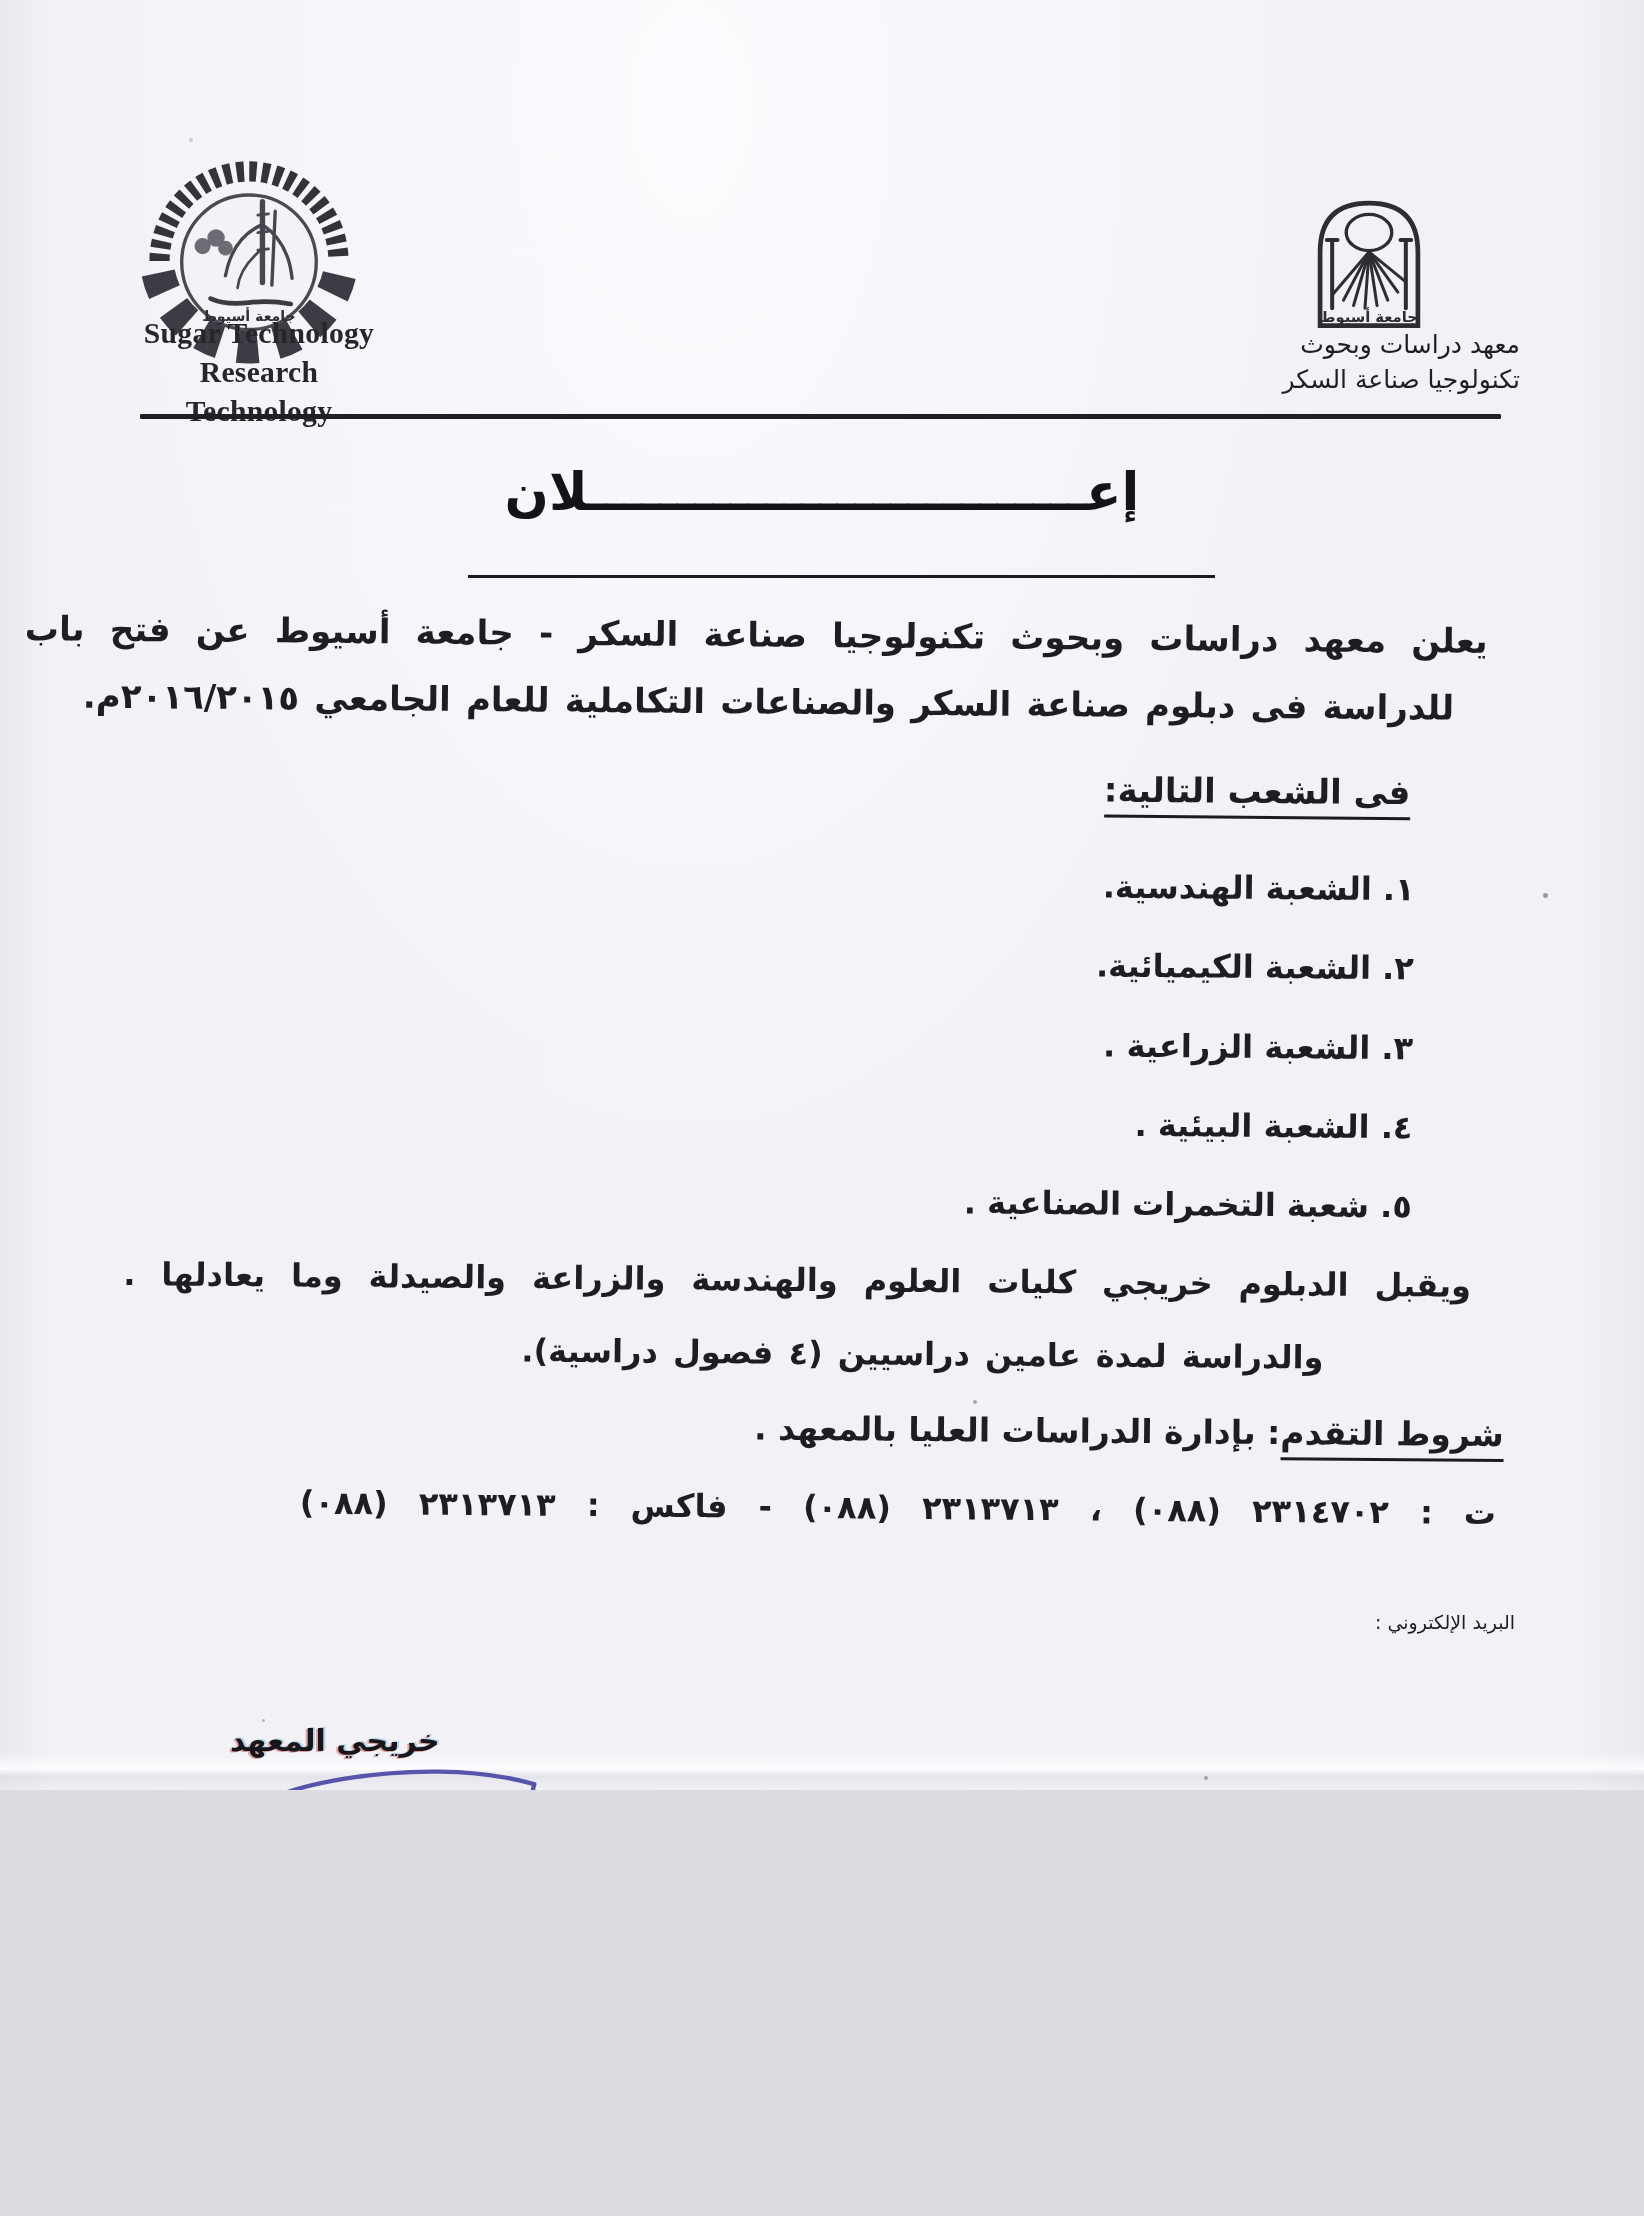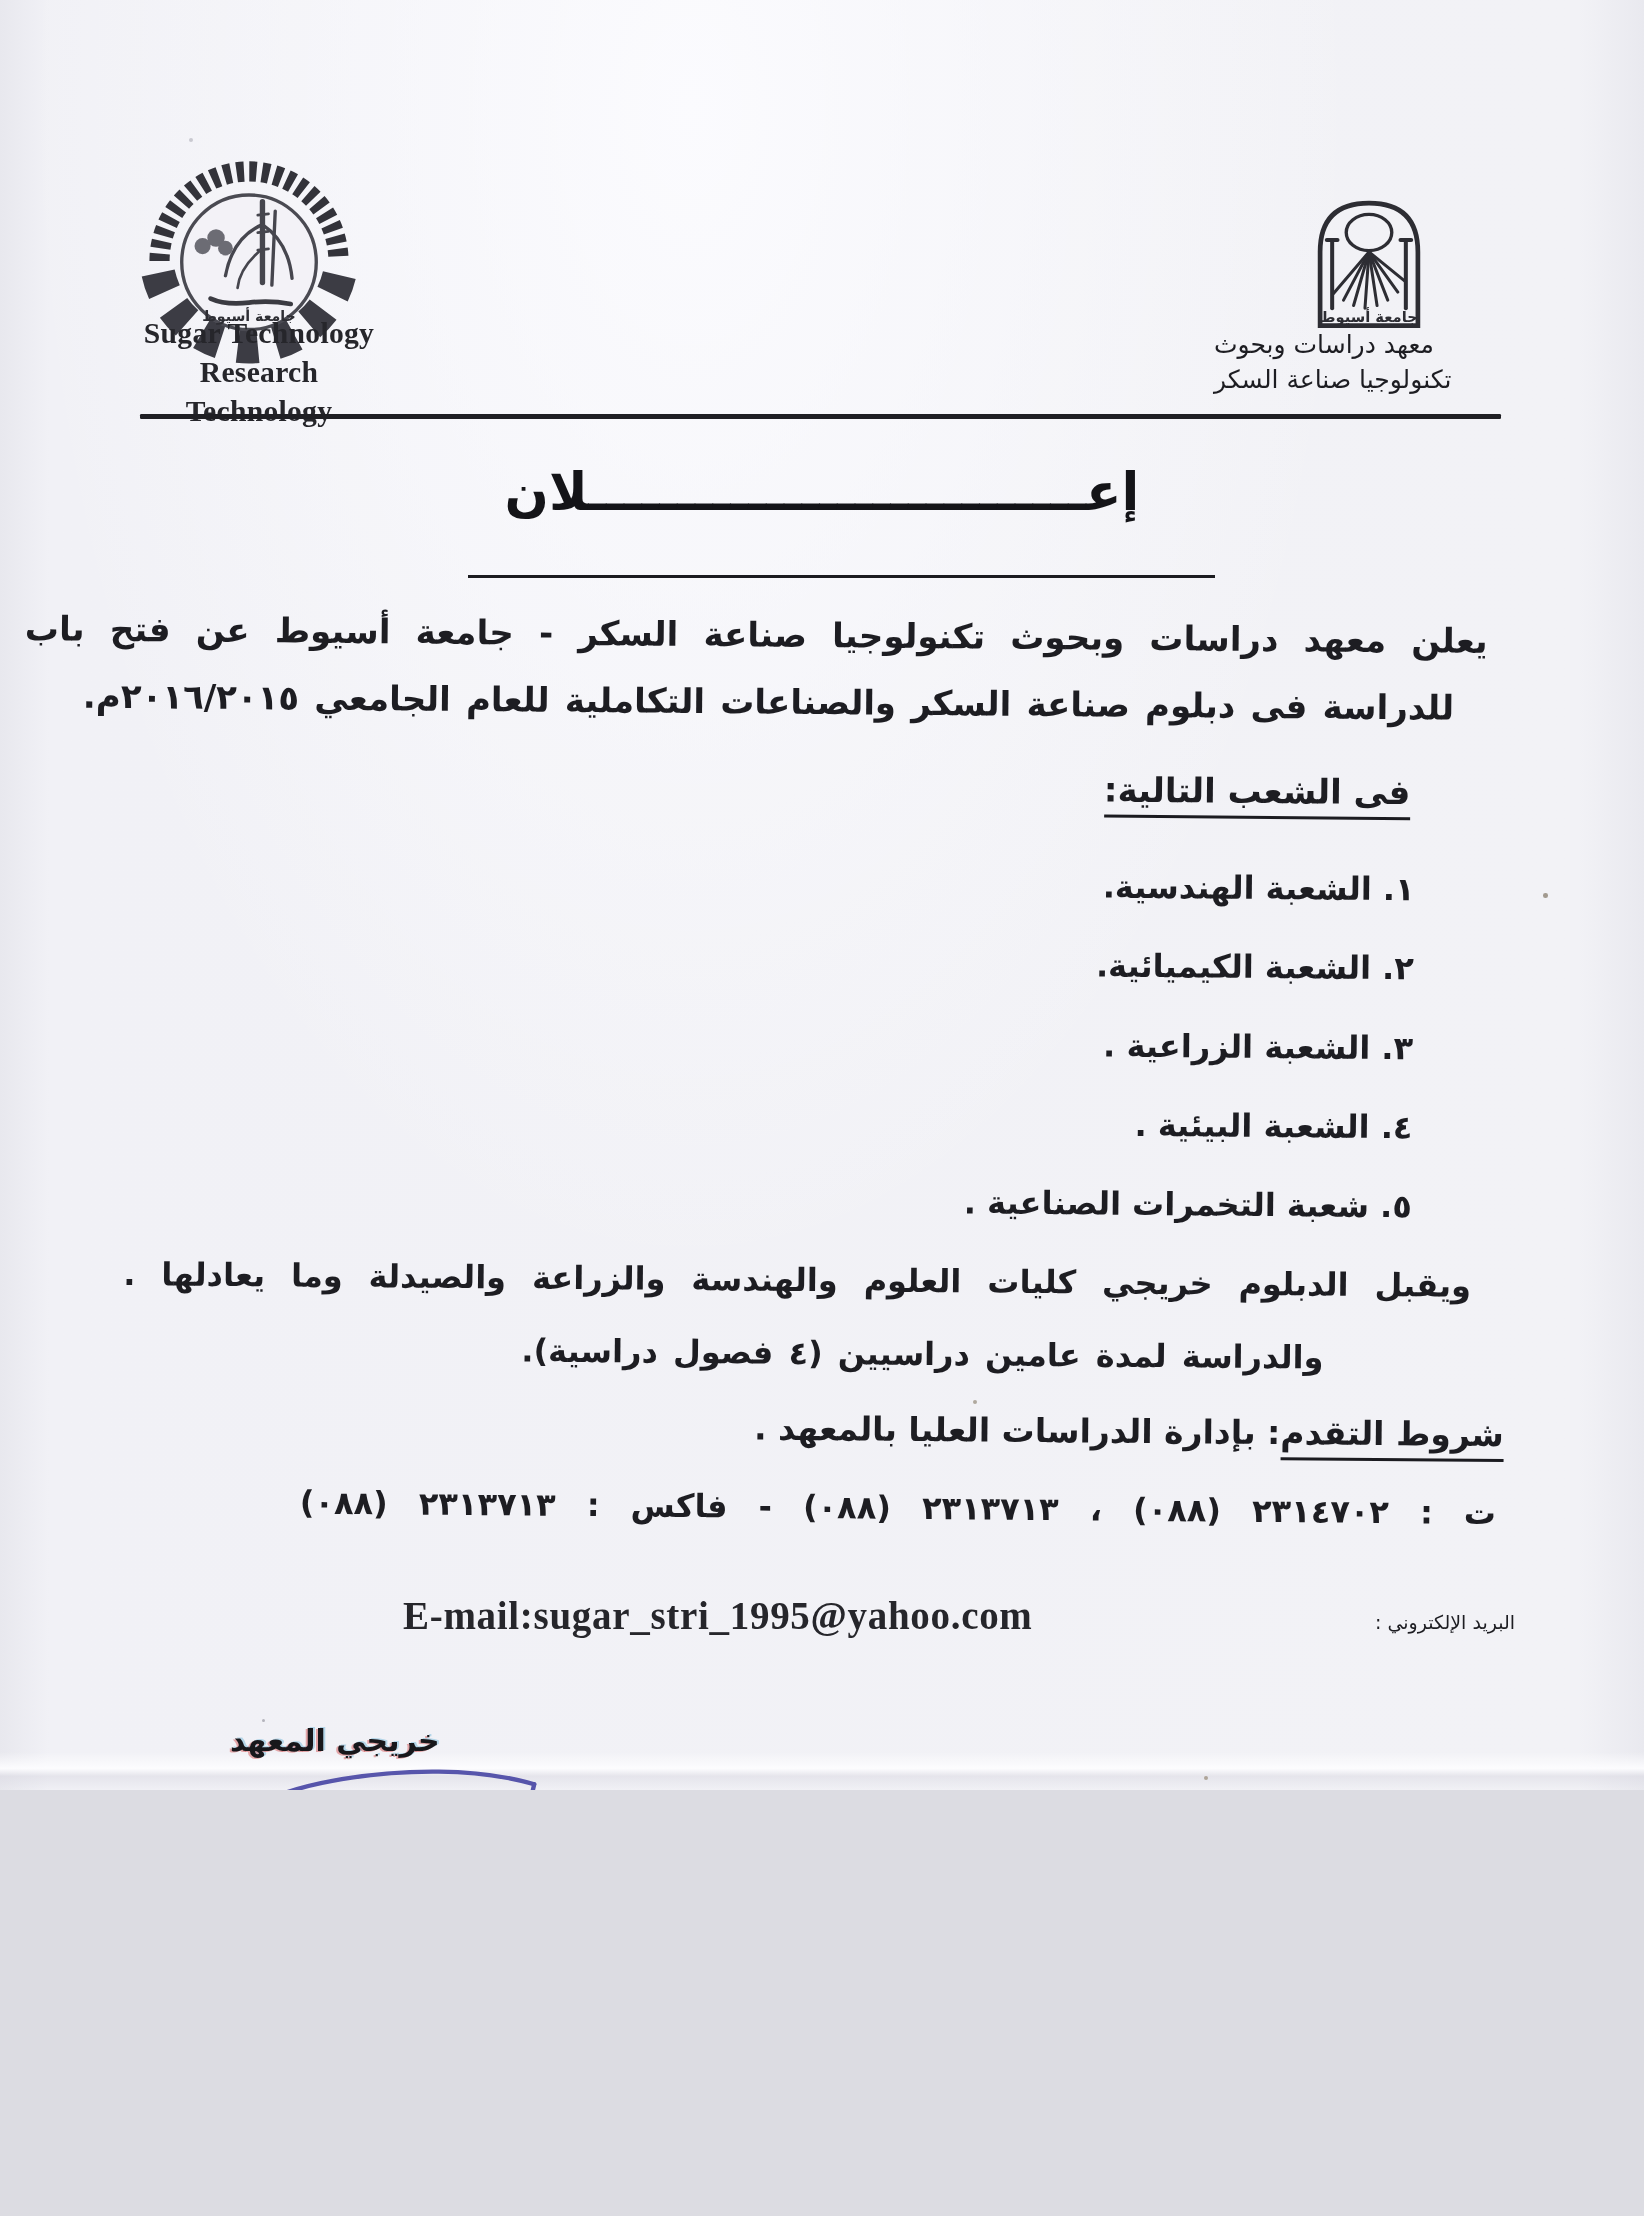--- a/index.html
+++ b/index.html
@@ -17,21 +17,21 @@
     color:#1c1c20;
   }
   .abs{position:absolute;}
   .ar{direction:rtl; font-family:"DejaVu Sans", sans-serif; color:#1d1d22;}
   .nowrap{white-space:nowrap;}
   .en-serif{font-family:"Liberation Serif", serif; color:#26262b;}
   .tilt{transform:rotate(0.5deg); transform-origin:806px 604px;}
 
   .org-en{left:128px; top:314px; width:262px; text-align:center;
           font-weight:bold; font-size:29.6px; line-height:1.32; letter-spacing:0.3px;}
-  .org-ar{left:1214px; top:328px; width:306px; text-align:left;
+  .org-ar{left:1214px; top:328px; width:306px; text-align:right;
           font-size:25px; line-height:1.38; font-weight:500;}
 
   .top-rule{left:140px; top:414px; width:1361px; height:4.7px; background:#1f1f24; border-radius:1.3px;}
 
   .doc-title{left:50%; top:462px; transform:translateX(-50%);
              font-size:52px; font-weight:bold; color:#141418;}
   .title-underline{left:468px; top:575px; width:747px; height:3.4px; background:#1b1b20;}
 
   .intro1{right:156px; top:615px;  font-size:34px; font-weight:bold; word-spacing:13.4px;}
   .intro2{right:189px; top:682px; font-size:34px; font-weight:bold; word-spacing:3.4px;}
@@ -140,21 +140,20 @@
     <div class="abs duration ar nowrap">والدراسة لمدة عامين دراسيين (٤ فصول دراسية).</div>
 
     <div class="abs apply-line ar nowrap">
       <span class="u">شروط التقدم</span><span>:</span><span> بإدارة الدراسات العليا بالمعهد .</span>
     </div>
 
     <div class="abs phone-line ar nowrap">ت : ٢٣١٤٧٠٢ (٠٨٨) ، ٢٣١٣٧١٣ (٠٨٨) - فاكس : ٢٣١٣٧١٣ (٠٨٨)</div>
   </div>
 
   <div class="abs email-label ar nowrap">البريد الإلكتروني :</div>
-  <div class="abs email-text en-serif nowrap" dir="ltr">E-mail:sugar_stri_1995@yahoo.com</div>
 
   <div class="abs crease"></div>
 
   <div class="abs sig-title ar nowrap">خريجي المعهد</div>
 
   <svg class="abs" style="left:131px; top:1754px;" width="672" height="215" viewBox="0 0 1000 320">
     <g fill="none" stroke="#4b49a6" stroke-width="6.5" stroke-linecap="round" opacity="0.92">
       <path d="M 600 45 C 430 -5 150 55 170 105 C 190 148 560 128 790 95 C 815 91 822 84 812 78"></path>
       <path d="M 600 45 C 588 100 566 150 540 182 C 528 196 514 192 518 176 C 524 148 556 138 584 150"></path>
       <path d="M 655 62 C 644 105 630 148 614 178"></path>

